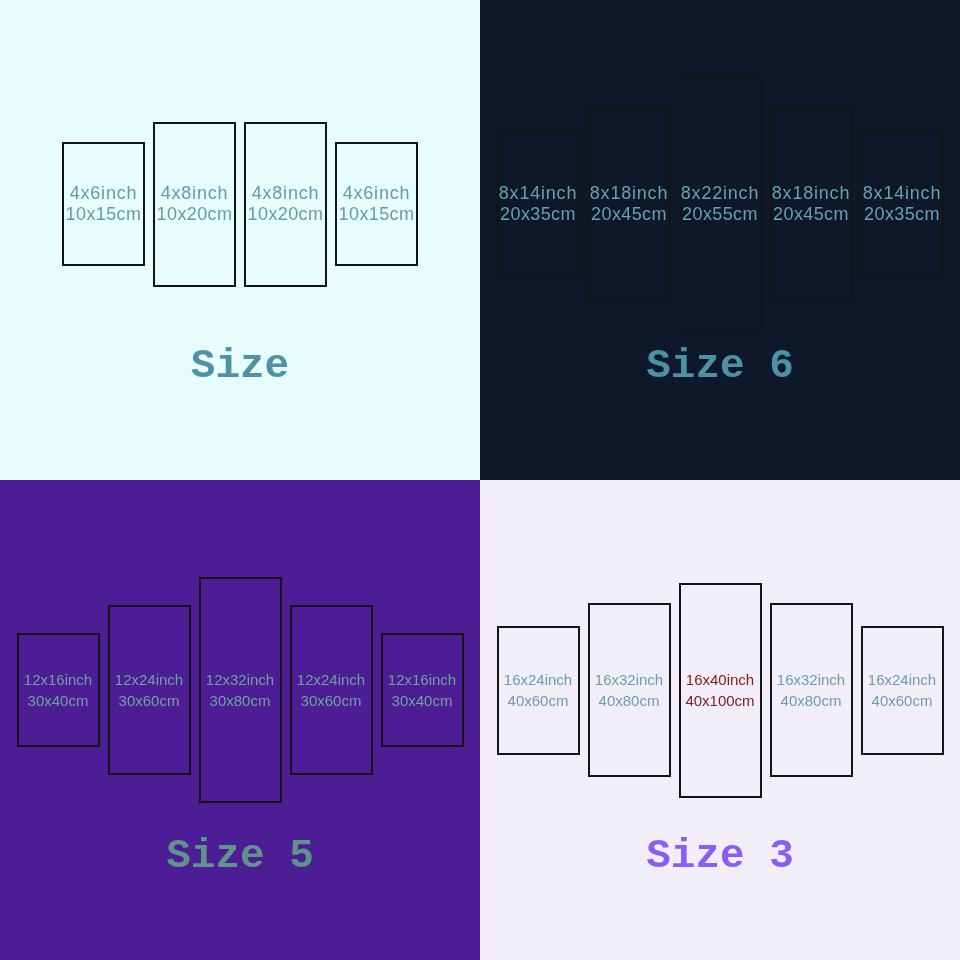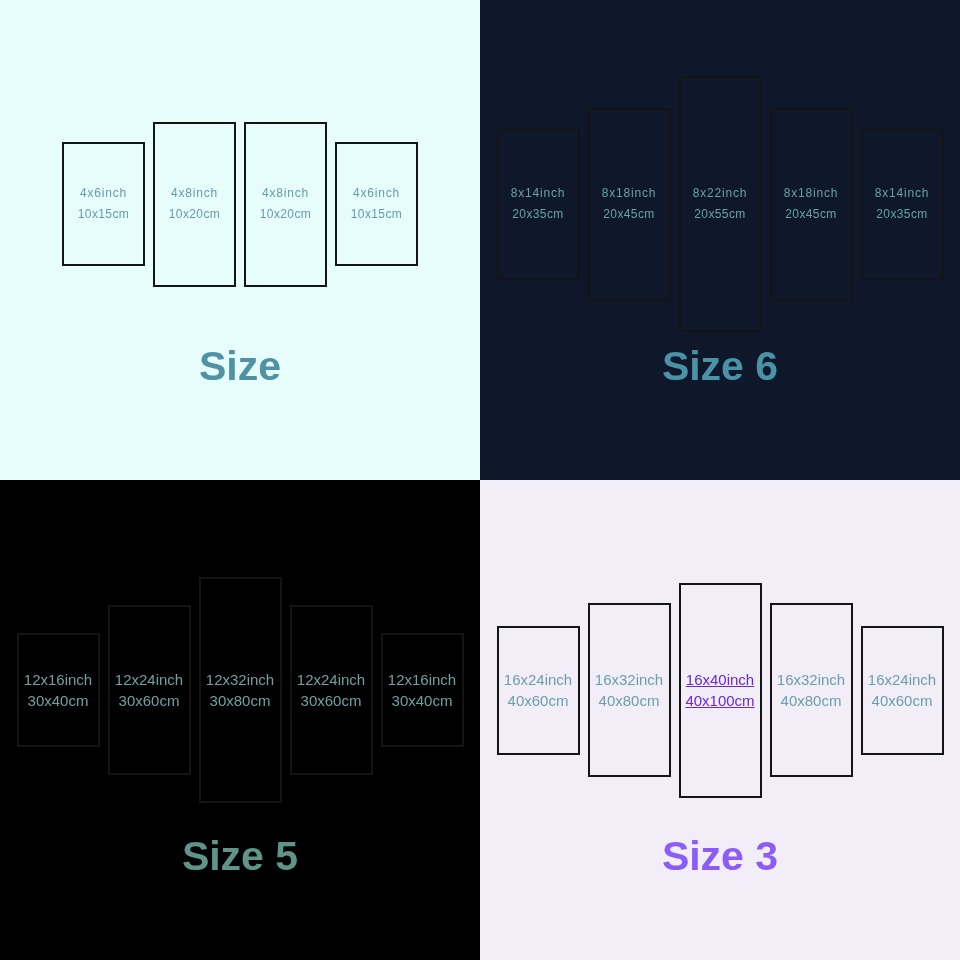--- a/index.html
+++ b/index.html
@@ -20,26 +20,26 @@
   .panel{
     width:83px;box-sizing:border-box;
     border:2px solid #141414;
     display:flex;align-items:center;justify-content:center;
     flex:0 0 auto;
   }
   .panel-label{
     text-align:center;white-space:nowrap;
     font-size:15px;line-height:21px;
   }
-  .q-top .panel-label{font-size:12px;letter-spacing:0.8px;}
+  .q-top .panel-label{font-size:18px;letter-spacing:0.8px;}
   .q-top .cm-line{letter-spacing:0.4px;}
   .title{
     position:absolute;left:0;width:100%;margin:0;
     text-align:center;
-    font-family:Liberation Sans, sans-serif;
+    font-family:Liberation Mono, monospace;
     font-weight:bold;font-size:41px;line-height:41px;
   }
   .q-top .title{top:346px;}
   .q-bottom .title{top:356px;}
 </style>
 </head>
 <body>
 
 <div class="page">
 
@@ -102,21 +102,21 @@
       <div class="panel" style="height: 151px;">
         <div class="panel-label" style="color: rgb(103, 161, 172);">
           <div class="inch-line">8x14inch</div>
           <div class="cm-line">20x35cm</div>
         </div>
       </div>
     </div>
     <h2 class="title" style="color: rgb(74, 146, 165);">Size 6</h2>
   </section>
 
-  <section class="quadrant q-bottom" style="background-color: #000000;">
+  <section class="quadrant q-bottom" style="background-color: #4c1d95;">
     <div class="panels-row">
       <div class="panel" style="height: 114px;">
         <div class="panel-label" style="color: rgb(111, 161, 160);">
           <div class="inch-line">12x16inch</div>
           <div class="cm-line">30x40cm</div>
         </div>
       </div>
       <div class="panel" style="height: 170px;">
         <div class="panel-label" style="color: rgb(111, 161, 160);">
           <div class="inch-line">12x24inch</div>
@@ -153,21 +153,21 @@
           <div class="cm-line">40x60cm</div>
         </div>
       </div>
       <div class="panel" style="height: 174px;">
         <div class="panel-label" style="color: rgb(108, 157, 174);">
           <div class="inch-line">16x32inch</div>
           <div class="cm-line">40x80cm</div>
         </div>
       </div>
       <div class="panel" style="height: 215px;">
-        <div class="panel-label" style="color: #6d28d9; text-decoration: underline;">
+        <div class="panel-label" style="color: #7f1d1d;">
           <div class="inch-line">16x40inch</div>
           <div class="cm-line">40x100cm</div>
         </div>
       </div>
       <div class="panel" style="height: 174px;">
         <div class="panel-label" style="color: rgb(108, 157, 174);">
           <div class="inch-line">16x32inch</div>
           <div class="cm-line">40x80cm</div>
         </div>
       </div>

